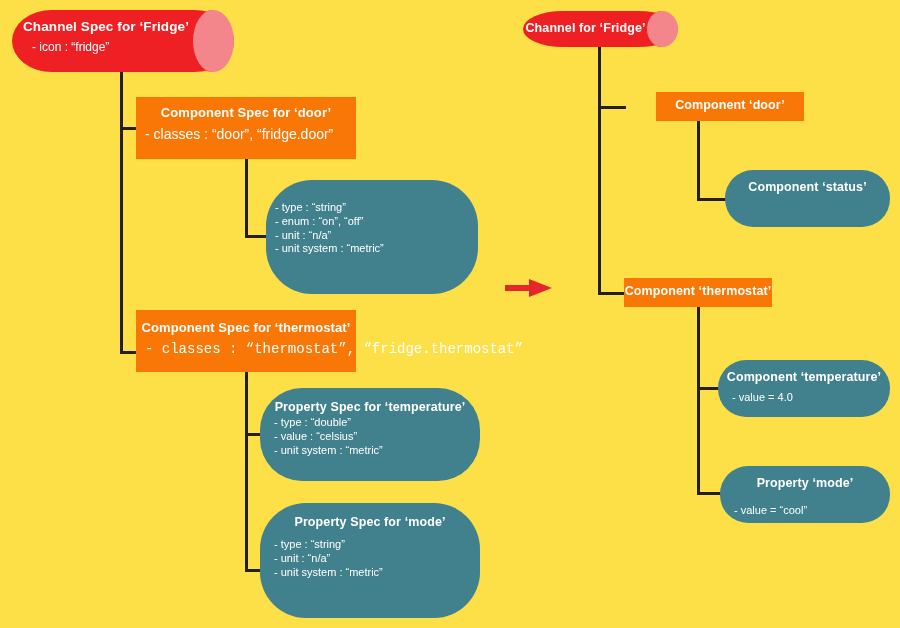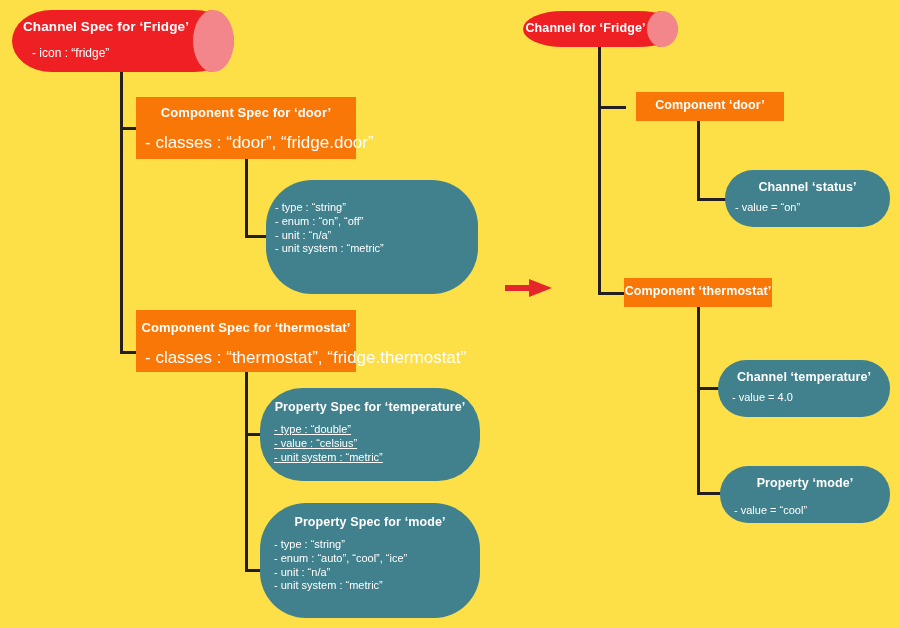--- a/index.html
+++ b/index.html
@@ -36,21 +36,21 @@
   }
   .node .title {
     display: block;
     text-align: center;
     font-weight: bold;
     letter-spacing: .1px;
     white-space: nowrap;
   }
   .node .attrs {
     display: block;
-    margin-top: 12px;
+    margin-top: 6px;
   }
   .node .attr {
     display: block;
     white-space: nowrap;
     line-height: 1.25;
   }
 
   
   .cyl {
     background: #ee2024;
@@ -91,38 +91,38 @@
   }
   #channel .cap { width: 32px; }
   #channel .inner { padding-top: 10px; }
   #channel .title { font-size: 12.5px; padding-right: 30px; }
 
   
   .comp {
     background: #f97706;
   }
   .comp .title { font-size: 13px; }
-  .comp .attr  { font-size: 17px; }
+  .comp .attr  { font-size: 14px; }
 
   #comp-spec-door {
     left: 136px; top: 97px;
     width: 220px; height: 62px;
     padding: 8px 0 0 0;
   }
   #comp-spec-door .attrs { padding-left: 9px; }
 
   #comp-spec-thermostat {
     left: 136px; top: 310px;
     width: 220px; height: 62px;
     padding: 10px 0 0 0;
   }
-  #comp-spec-thermostat .attrs { padding-left: 9px; }
+  #comp-spec-thermostat .attrs { padding-left: 9px; font-family: Liberation Mono, monospace; }
 
   #comp-door {
-    left: 636px; top: 92px;
+    left: 656px; top: 92px;
     width: 148px; height: 29px;
     padding: 6px 0 0 0;
   }
   #comp-door .title { font-size: 12.5px; }
 
   #comp-thermostat {
     left: 624px; top: 278px;
     width: 148px; height: 29px;
     padding: 6px 0 0 0;
   }
@@ -142,21 +142,21 @@
     padding: 12px 0 0 0;
   }
   #prop-spec-status .attrs { padding-left: 9px; margin-top: 9px; }
 
   #prop-spec-temperature {
     left: 260px; top: 388px;
     width: 220px; height: 93px;
     border-radius: 42px;
     padding: 12px 0 0 0;
   }
-  #prop-spec-temperature .attrs { padding-left: 14px; margin-top: 9px; text-decoration: underline; }
+  #prop-spec-temperature .attrs { padding-left: 14px; margin-top: 2px; }
 
   #prop-spec-mode {
     left: 260px; top: 503px;
     width: 220px; height: 115px;
     border-radius: 46px;
     padding: 12px 0 0 0;
   }
   #prop-spec-mode .attrs { padding-left: 14px; margin-top: 9px; }
 
   #prop-status {
@@ -256,21 +256,20 @@
       <span class="attr">- type : “double”</span>
       <span class="attr">- value : “celsius”</span>
       <span class="attr">- unit system : “metric”</span>
     </span>
   </div>
 
   <div class="node prop" id="prop-spec-mode">
     <span class="title">Property Spec for ‘mode’</span>
     <span class="attrs">
       <span class="attr">- type : “string”</span>
-      <span class="attr">- enum : “auto”, “cool”, “ice”</span>
       <span class="attr">- unit : “n/a”</span>
       <span class="attr">- unit system : “metric”</span>
     </span>
   </div>
 
   <svg id="transform-arrow" viewBox="0 0 48 22">
     <rect x="0" y="8" width="28" height="6" fill="#e5262b"></rect>
     <polygon points="24,2 47,11 24,20" fill="#e5262b"></polygon>
   </svg>
 
@@ -279,32 +278,29 @@
     <div class="inner">
       <span class="title">Channel for ‘Fridge’</span>
     </div>
   </div>
 
   <div class="node comp" id="comp-door">
     <span class="title">Component ‘door’</span>
   </div>
 
   <div class="node prop" id="prop-status">
-    <span class="title">Channel ‘status’</span>
-    <span class="attrs">
-      <span class="attr">-  value = “on”</span>
-    </span>
+    <span class="title">Component ‘status’</span>
   </div>
 
   <div class="node comp" id="comp-thermostat">
     <span class="title">Component ‘thermostat’</span>
   </div>
 
   <div class="node prop" id="prop-temperature">
-    <span class="title">Channel ‘temperature’</span>
+    <span class="title">Component ‘temperature’</span>
     <span class="attrs">
       <span class="attr">- value = 4.0</span>
     </span>
   </div>
 
   <div class="node prop" id="prop-mode">
     <span class="title">Property ‘mode’</span>
     <span class="attrs">
       <span class="attr">- value = “cool”</span>
     </span>

